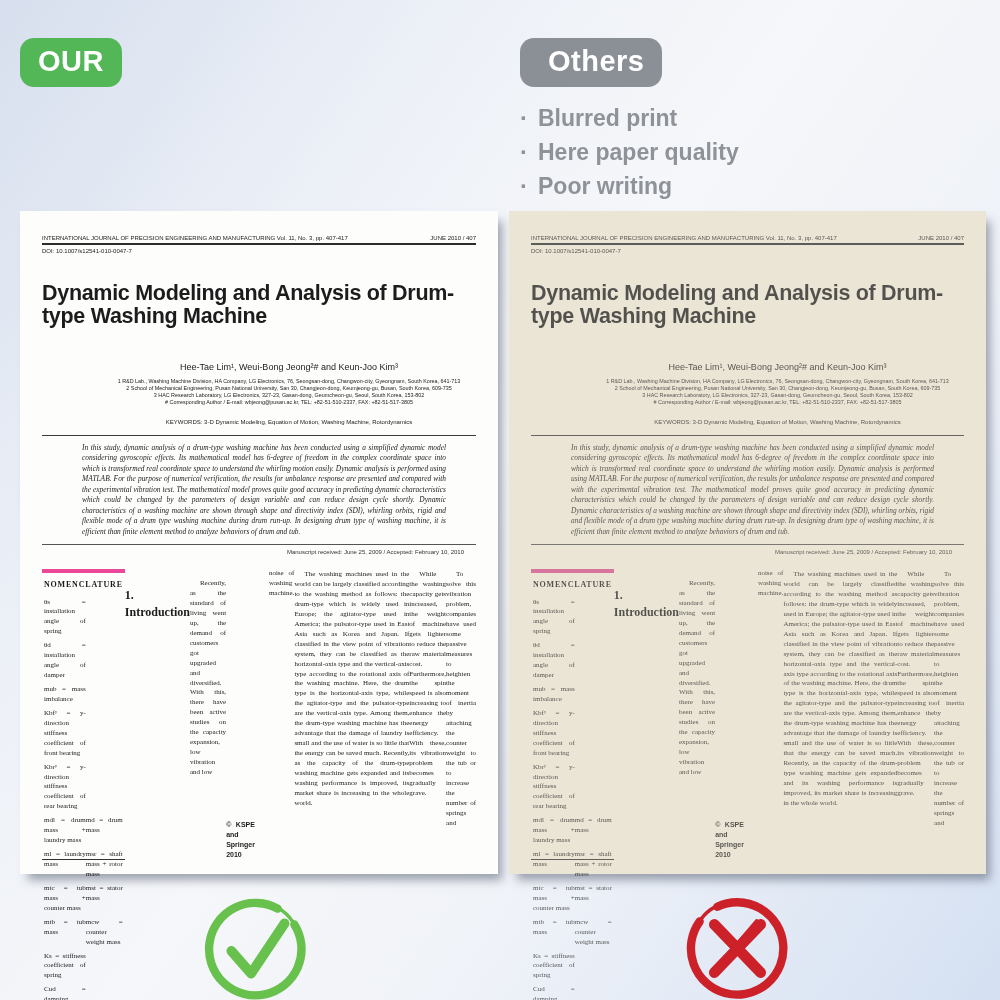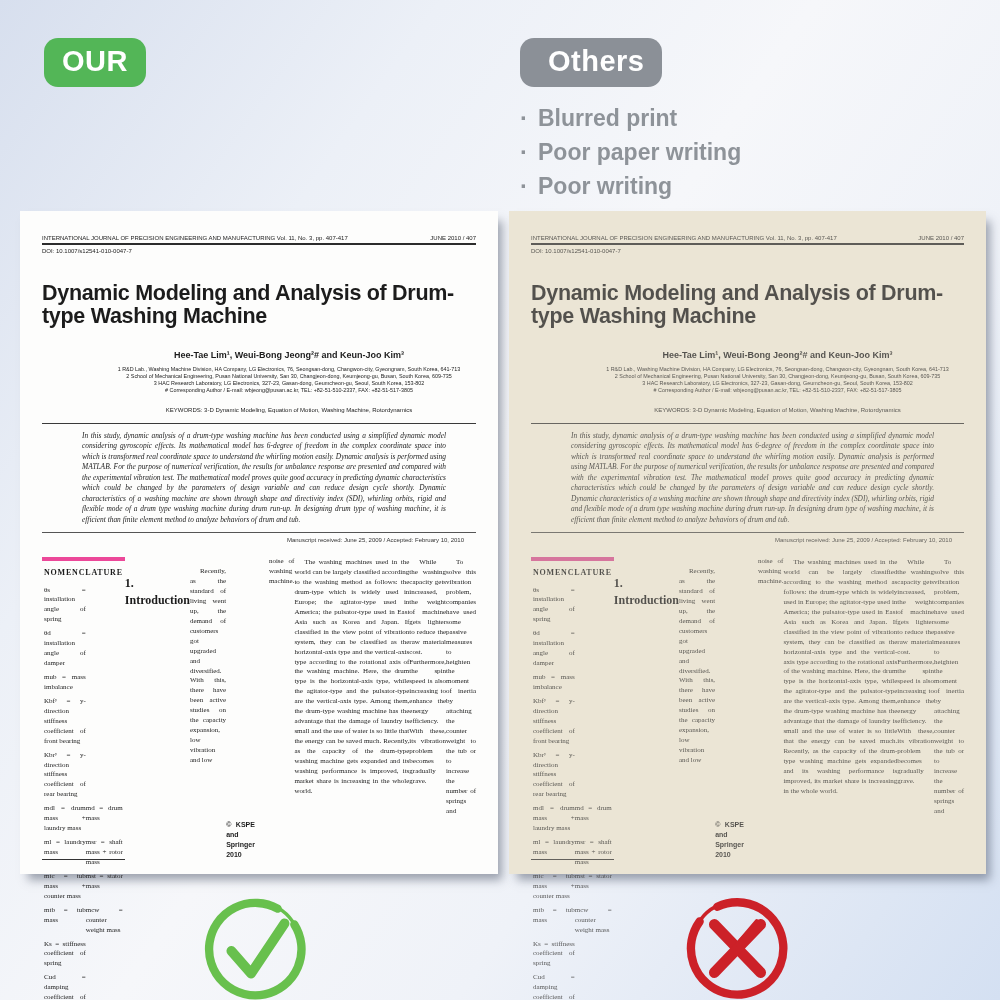--- a/index.html
+++ b/index.html
@@ -14,40 +14,40 @@
     padding:7px 18px 9px;border-radius:14px;letter-spacing:.5px;
   }
   .badge.our{background:#53b657;}
   .badge.others{background:#8b9097;padding-left:28px;}
   .bullets{margin-top:14px;}
   .bullet-line{display:flex;align-items:baseline;font-weight:bold;font-size:23px;line-height:34px;}
   .bullet-line::before{content:"·";font-weight:bold;margin-right:10px;font-size:24px;}
   .bullets.green .bullet-line{color:#5abf60;}
   .bullets.gray  .bullet-line{color:#8e9399;}
   .label-group{position:absolute;top:38px;}
-  .label-group.left{left:44px;text-decoration:underline;}
+  .label-group.left{left:20px;text-decoration:underline;}
   .label-group.right{left:520px;}
 
   
   .paper{
     position:absolute;top:211px;width:478px;height:663px;background:#fdfdfc;
     box-shadow:6px 8px 9px -2px rgba(70,80,100,.5);
   }
   #paper-left{left:20px;}
   #paper-right{left:509px;width:477px;background:#ebe5d5;}
   #paper-right .paper-content{filter:blur(.55px) contrast(.8) sepia(.12) opacity(.82);}
   .paper-content{
     box-sizing:border-box;height:100%;padding:24px 22px 14px;
     display:flex;flex-direction:column;color:#1c1c1c;
   }
   .p-journal-row{display:flex;justify-content:space-between;align-items:flex-end;
     font-size:6px;border-bottom:2px solid #2c2c2c;padding-bottom:2px;white-space:nowrap;}
   .p-doi{font-size:6px;margin-top:3px;}
   .p-title{margin:28px 0 0;font-size:21.5px;line-height:1.08;letter-spacing:-.3px;font-weight:bold;}
-  .p-authors{margin-top:22px;text-align:center;font-weight:bold;font-size:9px;padding-left:60px;}
+  .p-authors{margin-top:34px;text-align:center;font-weight:normal;font-size:9px;padding-left:60px;}
   .p-affils{margin-top:6px;text-align:center;font-size:5.4px;line-height:1.3;color:#222;padding-left:60px;}
   .p-keywords{margin-top:12px;text-align:center;font-size:6px;padding-left:60px;}
   .p-rule{border-top:1.5px solid #3a3a3a;margin-top:10px;}
   .p-abstract{
     margin:7px 30px 0 40px;font-family:"Liberation Serif",serif;font-style:italic;
     font-size:7.4px;line-height:1.42;text-align:justify;
   }
   .p-ms{border-top:1px solid #555;margin-top:7px;padding:4px 12px 0 0;text-align:right;font-size:6px;color:#333;}
   .p-cols{display:flex;gap:14px;margin-top:14px;flex:1;min-height:0;}
   .p-col{flex:1;display:flex;flex-direction:row;font-family:"Liberation Serif",serif;
@@ -77,21 +77,21 @@
   <div class="label-group left">
     <span class="badge our">OUR</span>
   </div>
 
   <div class="label-group right">
     <span class="badge others">Others</span>
     <div class="bullets gray">
 
         <div class="bullet-line">Blurred print</div>
 
-        <div class="bullet-line">Poor paper writing</div>
+        <div class="bullet-line">Here paper quality</div>
 
         <div class="bullet-line">Poor writing</div>
       </div>
   </div>
 
   <div class="paper" id="paper-left">
     <div class="paper-content">
       <div class="p-journal-row">
         <span>INTERNATIONAL JOURNAL OF PRECISION ENGINEERING AND MANUFACTURING  Vol. 11, No. 3, pp. 407-417</span>
         <span>JUNE 2010 / 407</span>

